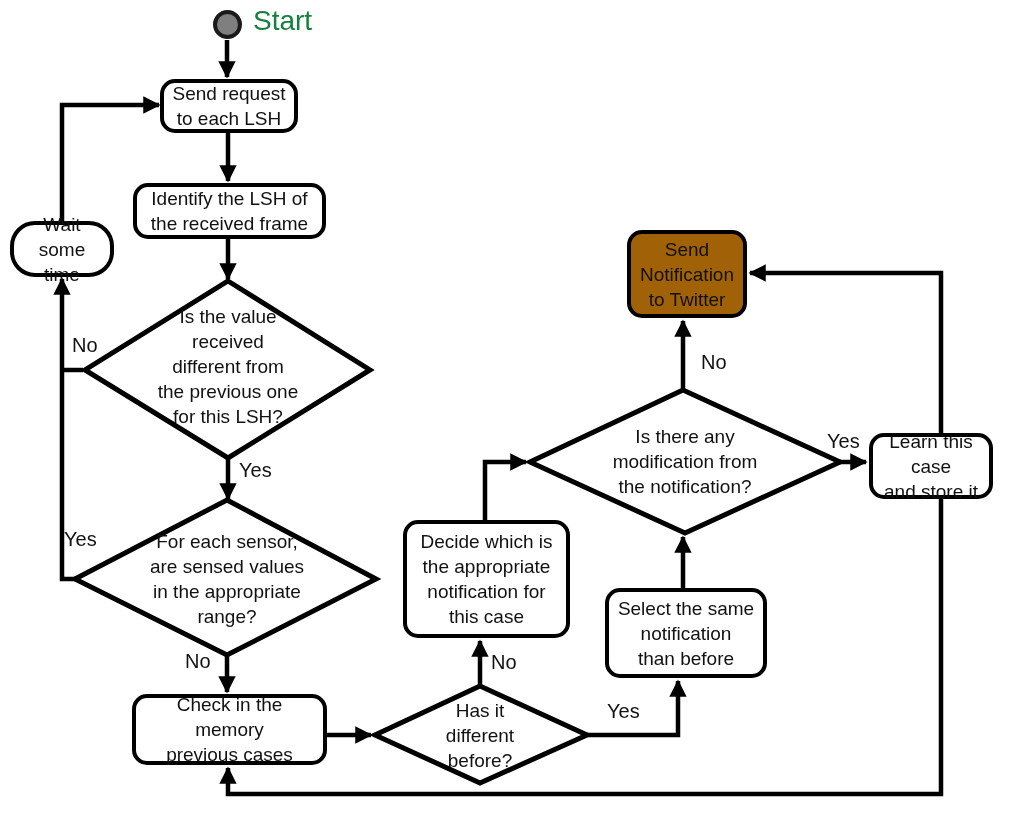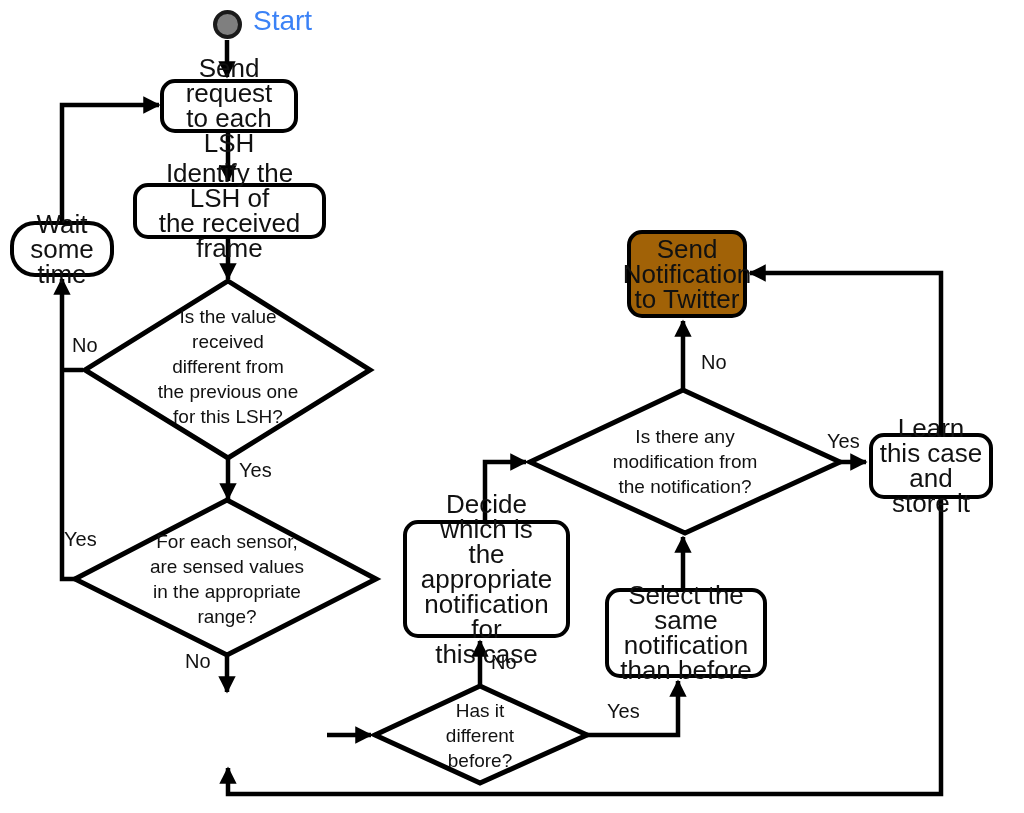--- a/index.html
+++ b/index.html
@@ -5,35 +5,35 @@
   html,body { margin:0; padding:0; background:#fff; }
   .canvas {
     position:relative; width:1024px; height:813px; background:#ffffff;
     font-family:"Liberation Sans", sans-serif; overflow:hidden; color:#111;
   }
   svg.wires { position:absolute; left:0; top:0; z-index:1; }
   .node {
     position:absolute; box-sizing:border-box; z-index:2;
     background:#ffffff; border:4px solid #000; border-radius:15px;
     display:flex; align-items:center; justify-content:center;
-    text-align:center; font-size:26px; line-height:25px;
+    text-align:center; font-size:19px; line-height:25px;
     white-space:pre-line; color:#111; padding:2px 4px;
   }
   .node--gray { background:#a16207; }
   .dtext {
     position:absolute; z-index:3; text-align:center;
     font-size:19px; line-height:25px; white-space:pre-line; color:#111;
   }
   .elabel { position:absolute; z-index:3; font-size:20px; color:#111; }
   .start-circle {
     position:absolute; z-index:2; box-sizing:border-box;
     width:29px; height:29px; border:4px solid #1a1a1a; border-radius:50%;
     background:#7f7f7f;
   }
-  .start-label { position:absolute; z-index:3; font-size:28px; color:#3b82f6; }
+  .start-label { position:absolute; z-index:3; font-size:28px; color:#15803d; }
 </style>
 </head>
 <body>
 
 <div class="canvas">
 
   <svg class="wires" width="1024" height="813" viewBox="0 0 1024 813">
     <defs>
       <marker id="arrow" viewBox="0 0 12 12" refX="10.5" refY="6" markerWidth="4.2" markerHeight="4.2" orient="auto-start-reverse" markerUnits="strokeWidth">
         <path d="M0.5,0.5 L11.5,6 L0.5,11.5 z" fill="#000"></path>
@@ -73,20 +73,22 @@
 
   <div class="node" style="left:160px; top:79px;  width:138px; height:54px;">Send request
 to each LSH</div>
 
   <div class="node" style="left:133px; top:183px; width:193px; height:56px;">Identify the LSH of
 the received frame</div>
 
   <div class="node" style="left:10px;  top:221px; width:104px; height:56px;border-radius:25px;">Wait some
 time</div>
 
+  <div class="node" style="left:132px; top:694px; width:195px; height:71px;">Check in the memory
+previous cases</div>
 
   <div class="node" style="left:403px; top:520px; width:167px; height:118px;">Decide which is
 the appropriate
 notification for
 this case</div>
 
   <div class="node" style="left:605px; top:588px; width:162px; height:90px;text-align:center;">Select the same
 notification
 than before</div>
 

